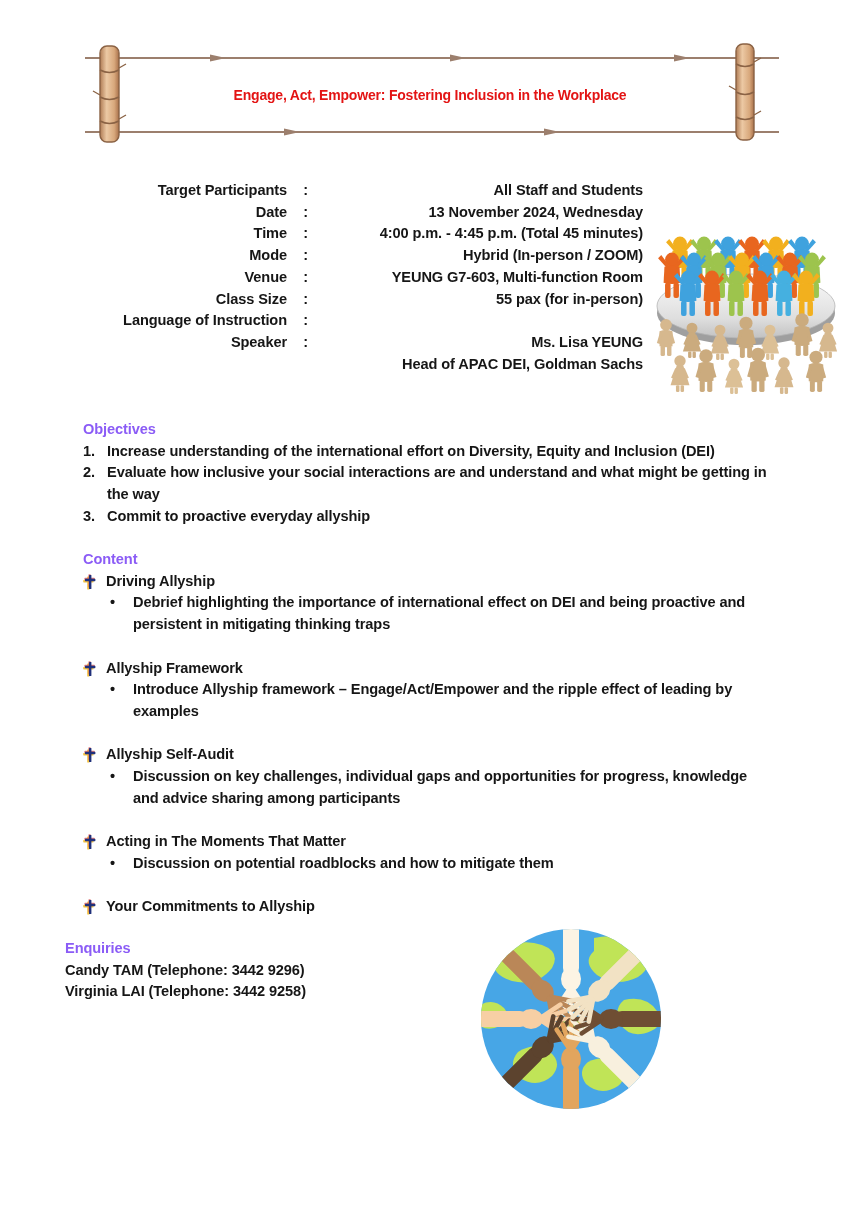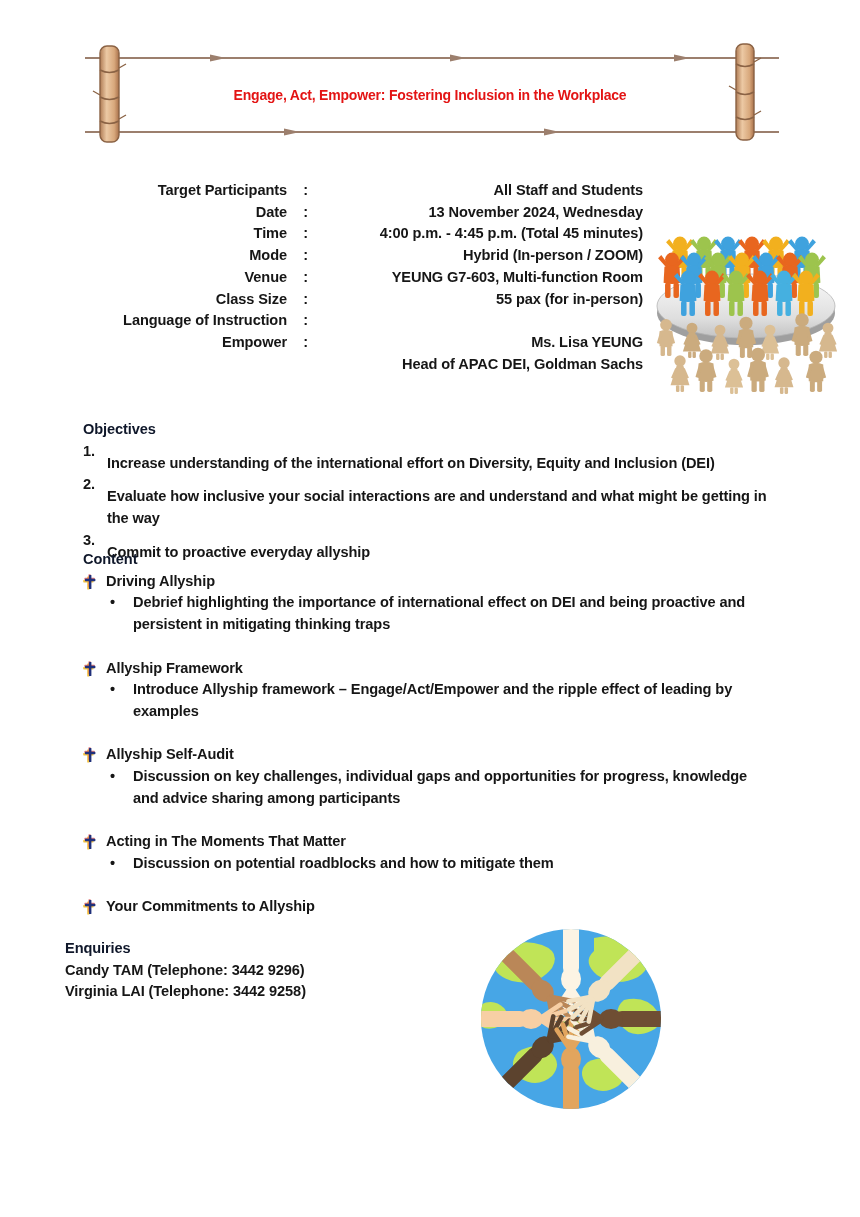--- a/index.html
+++ b/index.html
@@ -12,25 +12,25 @@
   .banner-svg{position:absolute;left:0;top:0;width:860px;height:160px;}
   .page-title{
     position:absolute;left:95px;right:95px;top:84px;text-align:center;
     font-size:14px;letter-spacing:-0.2px;color:#e31414;line-height:22px;
   }
   
   .details{position:absolute;left:83px;top:180px;width:560px;}
   .drow{display:grid;grid-template-columns:204px 21px auto;line-height:21.7px;}
   .dlabel,.dsep,.dval{white-space:nowrap;text-align:right;}
   
-  .sec-h{color:#0f172a;line-height:21.7px;}
+  .sec-h{color:#8b5cf6;line-height:21.7px;}
   .objectives{position:absolute;left:83px;top:419px;width:692px;}
   .obj-item{display:flex;line-height:21.7px;}
   .obj-num{width:24px;flex:none;}
-  .obj-text{flex:1;margin-top:12px;}
+  .obj-text{flex:1;}
   .content{position:absolute;left:83px;top:549px;width:700px;}
   .group{margin-bottom:21.7px;}
   .gtitle{display:flex;line-height:21.7px;}
   .bullet-ic{width:23px;flex:none;padding-top:3px;}
   .bullet-ic svg{display:block;}
   .sub{display:flex;margin-left:27px;width:663px;line-height:21.7px;}
   .dot{width:23px;flex:none;}
   .sub-text{flex:1;}
   
   .enquiries{position:absolute;left:65px;top:938px;width:380px;}
@@ -106,21 +106,21 @@
     <div class="drow">
       <span class="dlabel">Class Size</span>
       <span class="dsep">:</span>
       <span class="dval">55 pax (for in-person)</span>
     </div>
     <div class="drow">
       <span class="dlabel">Language of Instruction</span>
       <span class="dsep">:</span>
     </div>
     <div class="drow">
-      <span class="dlabel">Empower</span>
+      <span class="dlabel">Speaker</span>
       <span class="dsep">:</span>
       <span class="dval">Ms. Lisa YEUNG</span>
     </div>
     <div class="drow">
       <span class="dlabel"></span>
       <span class="dsep"></span>
       <span class="dval">Head of APAC DEI, Goldman Sachs</span>
     </div>
   </div>
 

